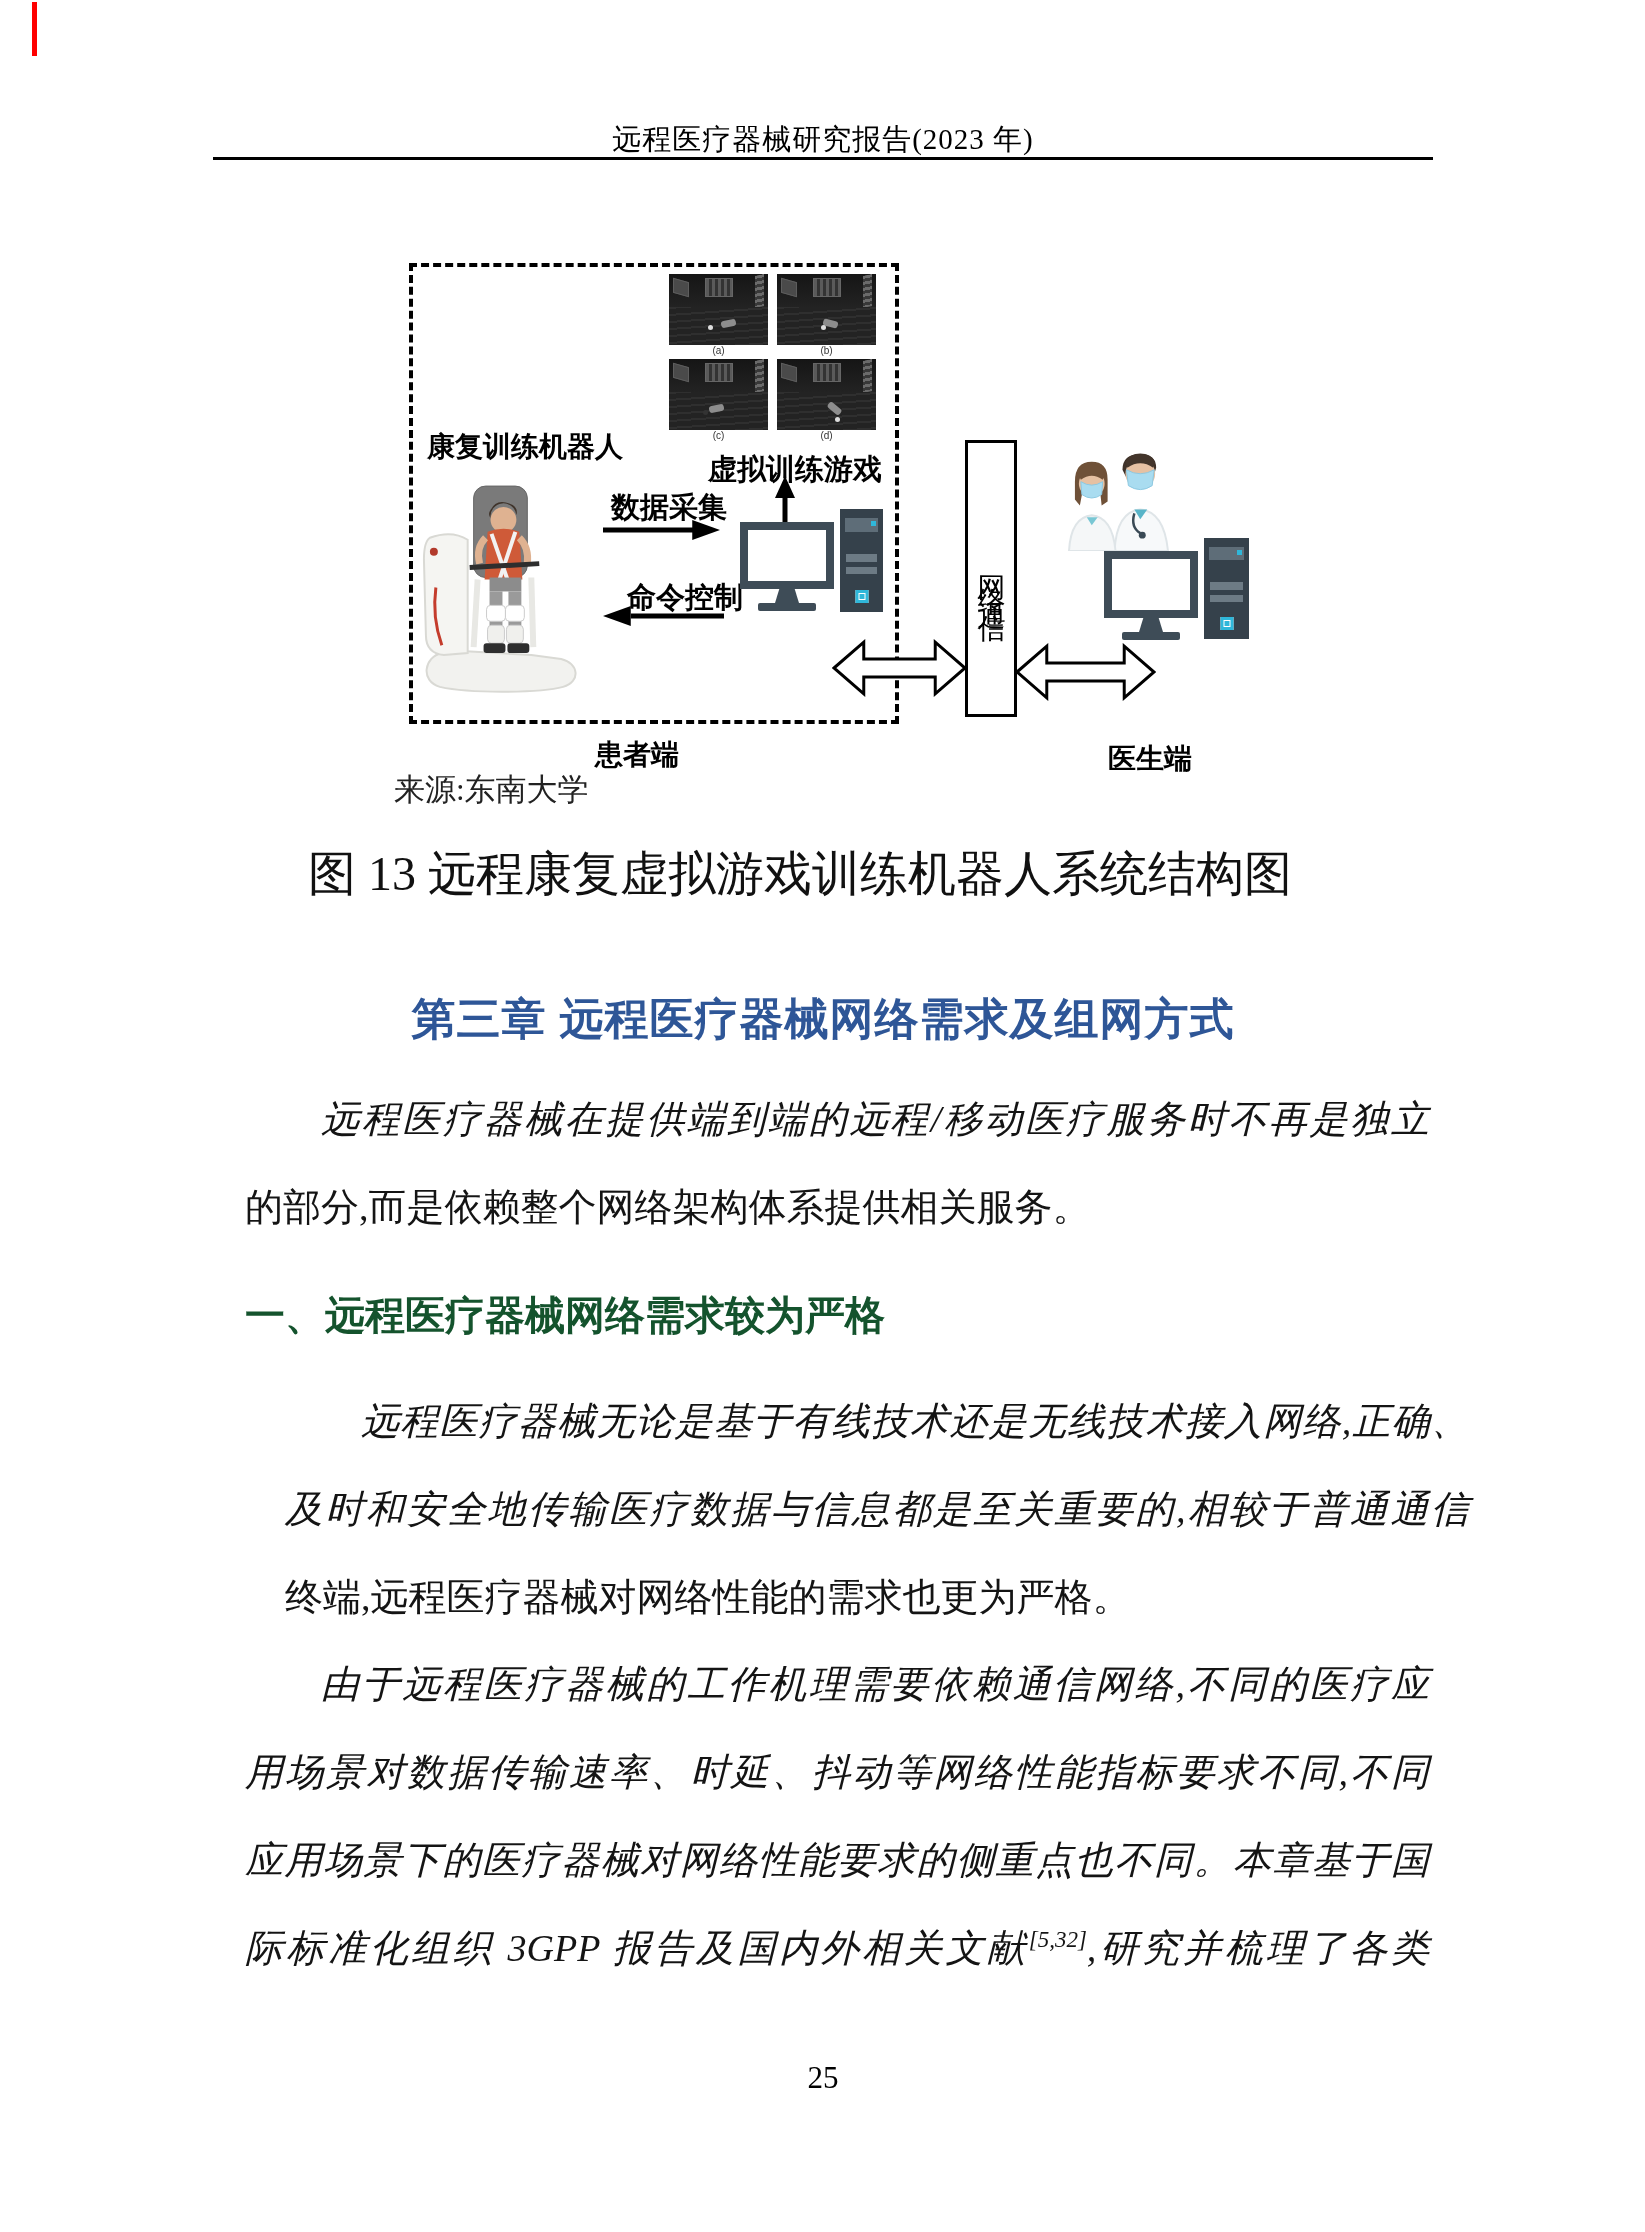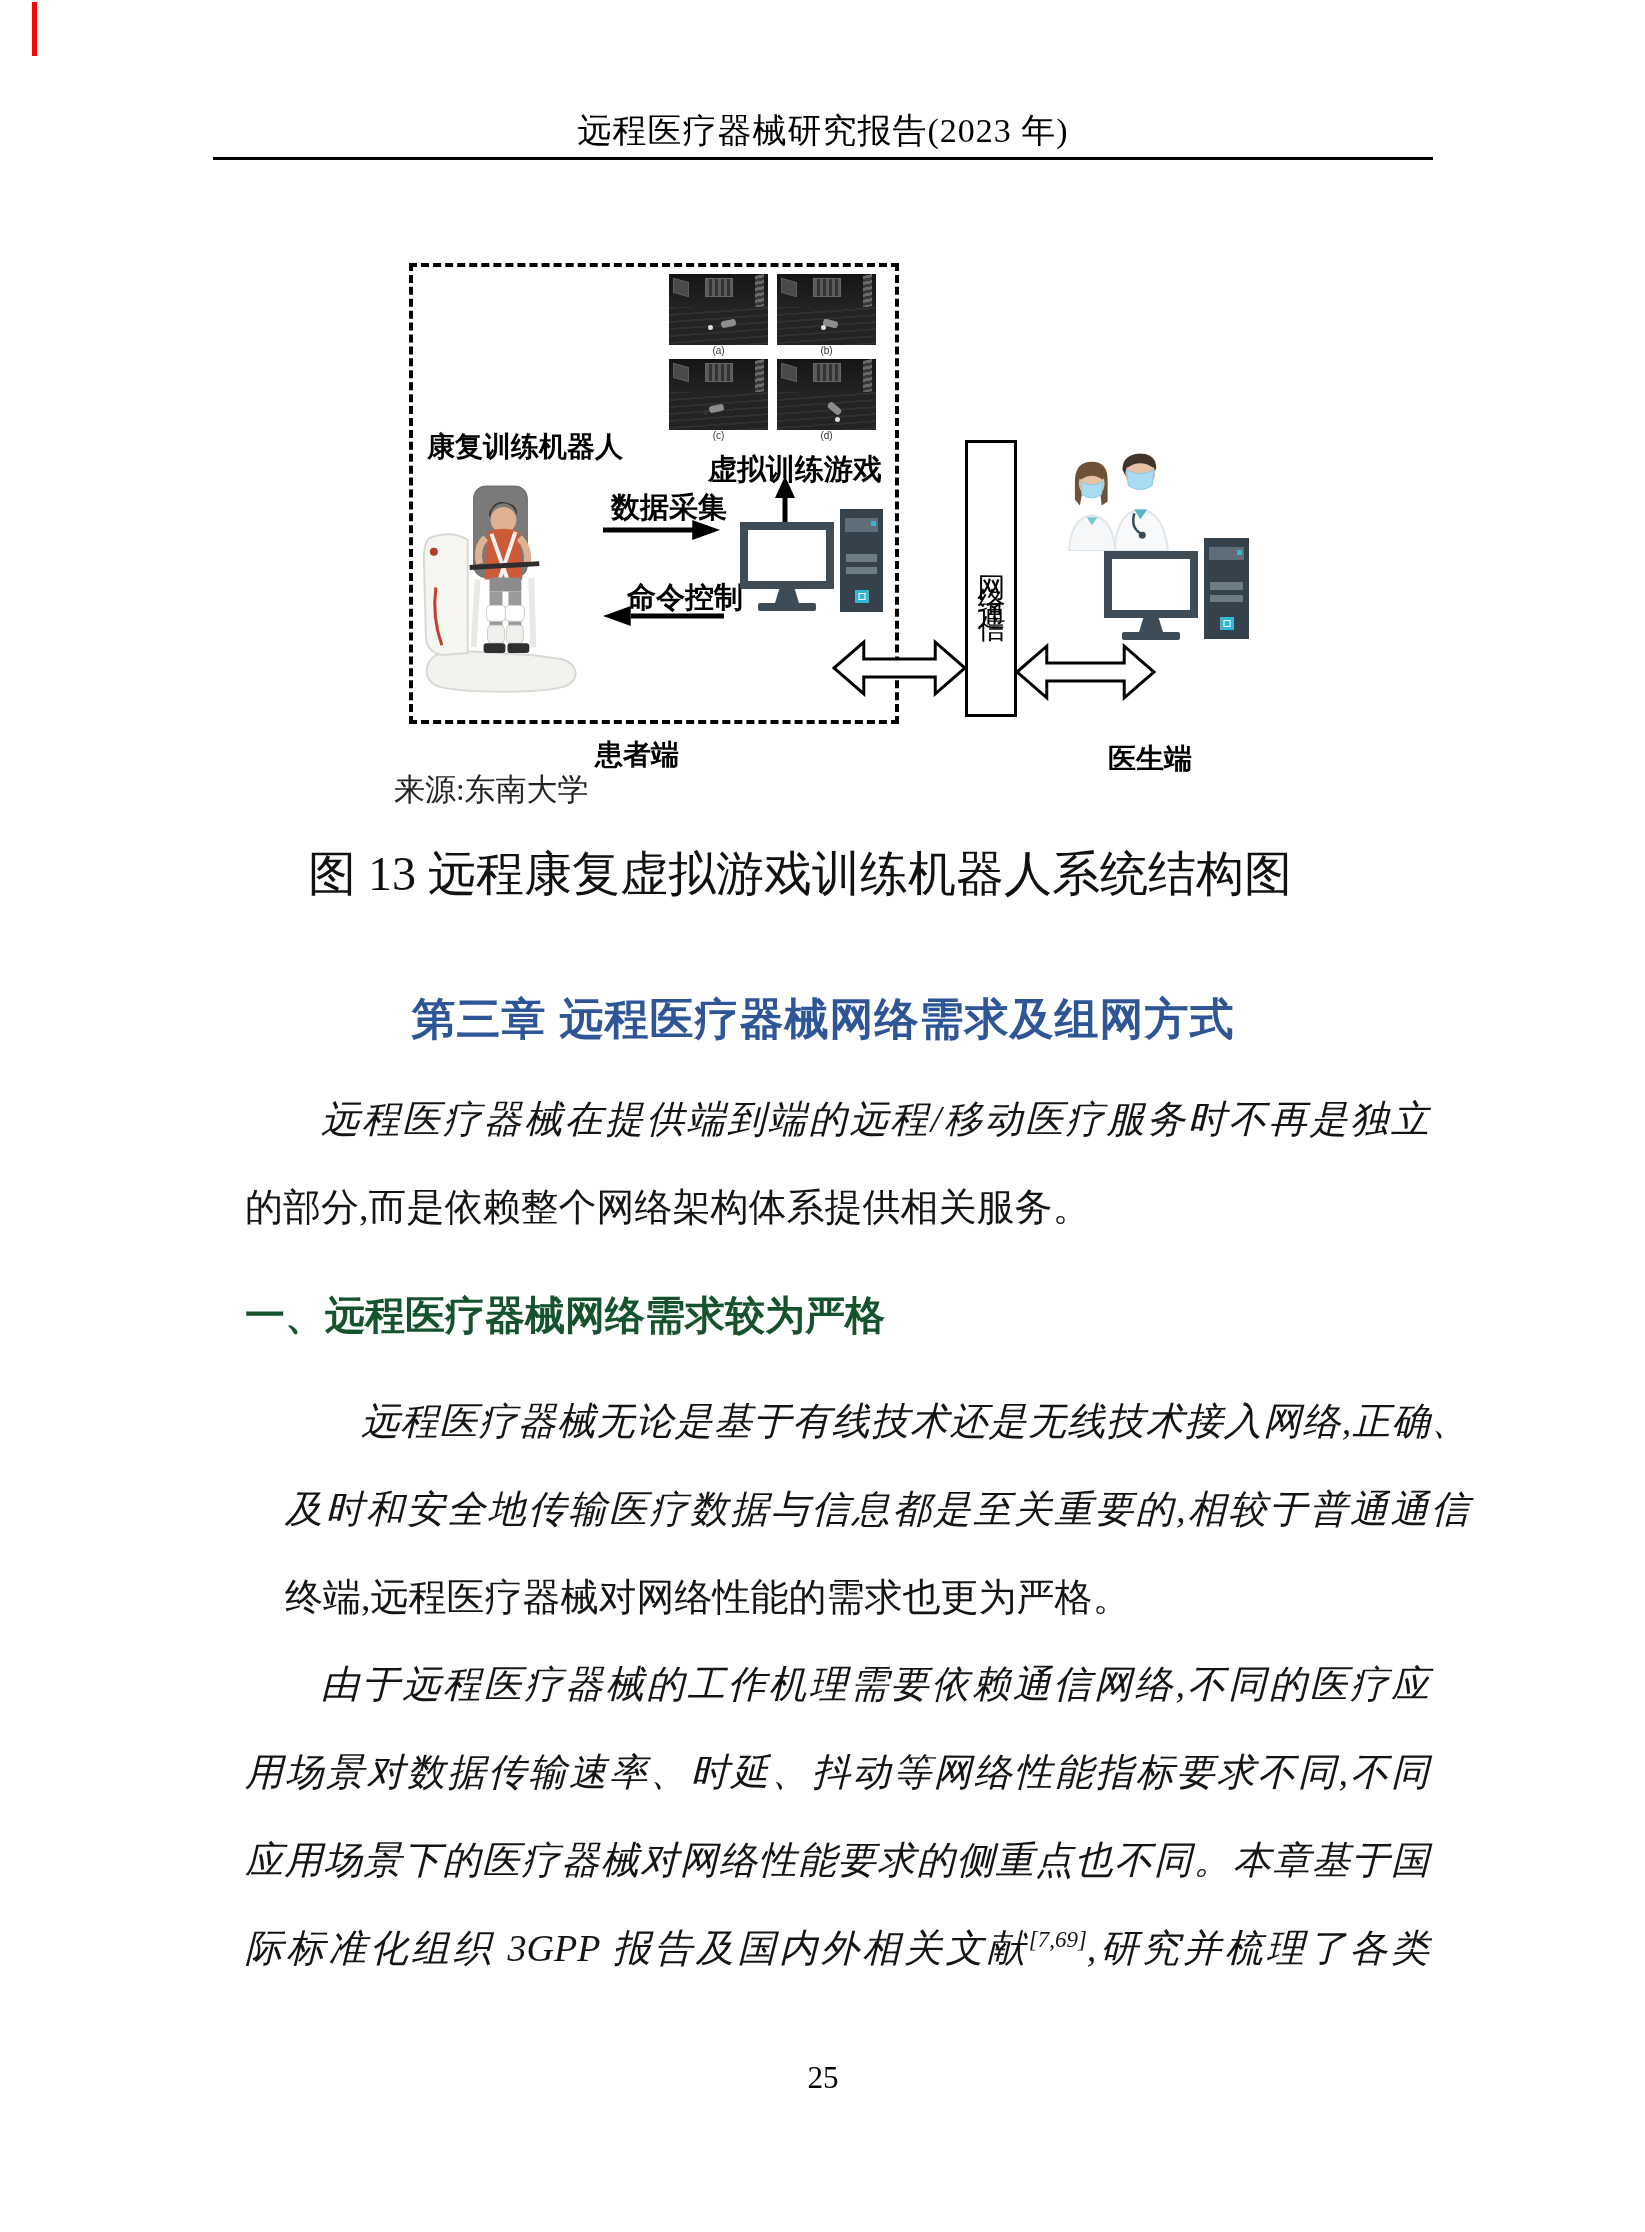--- a/index.html
+++ b/index.html
@@ -3,21 +3,21 @@
 <meta charset="utf-8">
 <style>
   html,body{margin:0;padding:0;background:#888;}
   .page{
     position:relative;width:1646px;height:2233px;background:#fff;margin:0 auto;
     overflow:hidden;font-family:"Liberation Serif","DejaVu Serif",serif;color:#111;
   }
   .abs{position:absolute;}
   
   .red-mark{left:32px;top:2px;width:5px;height:54px;background:#FF0000;}
-  .header-title{left:0;top:108px;width:1646px;text-align:center;font-size:34px;letter-spacing:1px;color:#000;}
+  .header-title{left:0;top:120px;width:1646px;text-align:center;font-size:29px;letter-spacing:1px;color:#000;}
   .header-rule{left:213px;top:157px;width:1220px;height:3px;background:#000;}
   
   .fig-sans{font-family:"Liberation Sans","DejaVu Sans",sans-serif;font-weight:bold;color:#000;}
   .dashed-box{left:409px;top:263px;width:490px;height:461px;border:4px dashed #000;box-sizing:border-box;}
   .robot-label{left:427px;top:428px;font-size:28px;}
   .game-grid{left:669px;top:274px;display:grid;grid-template-columns:99px 99px;column-gap:9px;row-gap:1px;}
   .game-img{position:relative;width:99px;height:71px;background:#242424;overflow:hidden;}
   .gi-wall{position:absolute;left:0;right:0;top:0;height:34px;background:linear-gradient(#151515,#232323);}
   .gi-panel{position:absolute;top:4px;left:36px;width:26px;height:17px;background:repeating-linear-gradient(90deg,#5a5a5a 0 3px,#333 3px 6px);border:1px solid #666;}
   .gi-win{position:absolute;top:6px;left:4px;width:14px;height:13px;background:#4a4a4a;border:1px solid #5d5d5d;transform:skewY(16deg);}
@@ -258,19 +258,19 @@
   <div class="abs body-block p2">
     <div class="bline jl indent">远程医疗器械无论是基于有线技术还是无线技术接入网络,正确、</div>
     <div class="bline jl">及时和安全地传输医疗数据与信息都是至关重要的,相较于普通通信</div>
     <div class="bline">终端,远程医疗器械对网络性能的需求也更为严格。</div>
   </div>
 
   <div class="abs body-block p3">
     <div class="bline jl indent">由于远程医疗器械的工作机理需要依赖通信网络,不同的医疗应</div>
     <div class="bline jl">用场景对数据传输速率、时延、抖动等网络性能指标要求不同,不同</div>
     <div class="bline jl">应用场景下的医疗器械对网络性能要求的侧重点也不同。本章基于国</div>
-    <div class="bline jl"><span>际标准化组织 3GPP 报告及国内外相关文献</span><span class="sup">[7,69]</span><span>,研究并梳理了各类</span></div>
+    <div class="bline jl"><span>际标准化组织 3GPP 报告及国内外相关文献</span><span class="sup">[5,32]</span><span>,研究并梳理了各类</span></div>
   </div>
 
   <div class="abs page-number">25</div>
 
 </div>
 
 
 </body></html>

